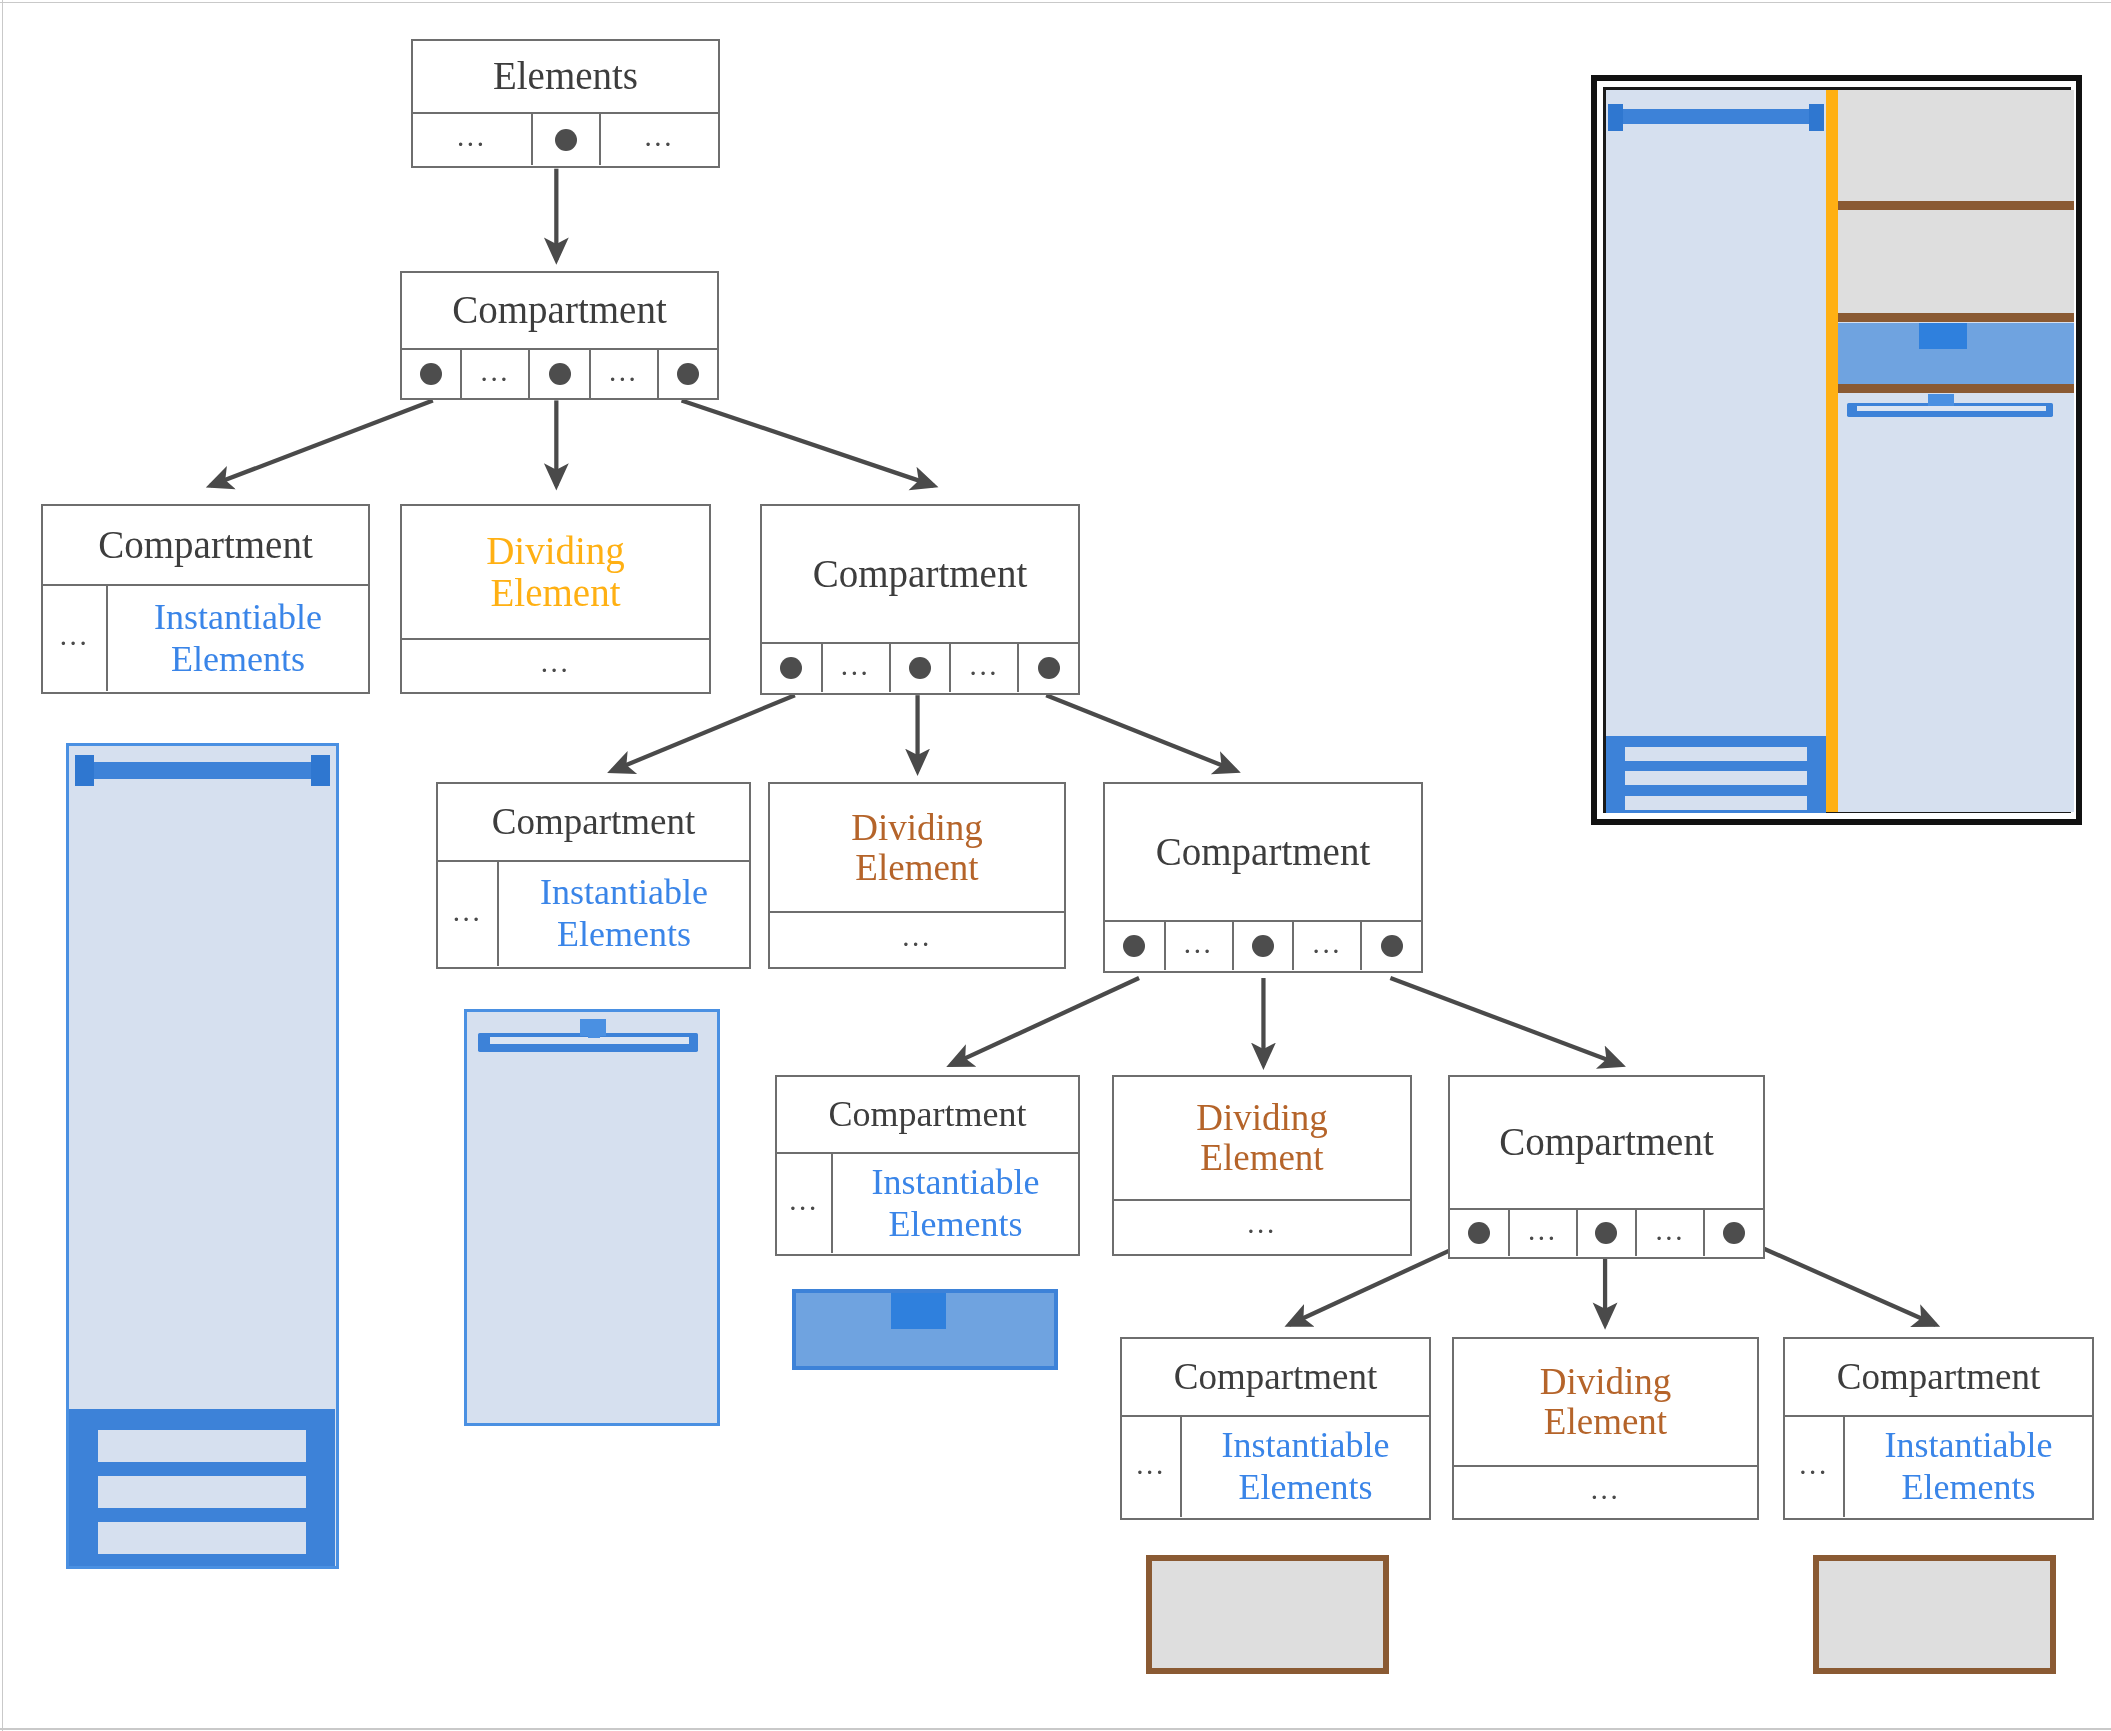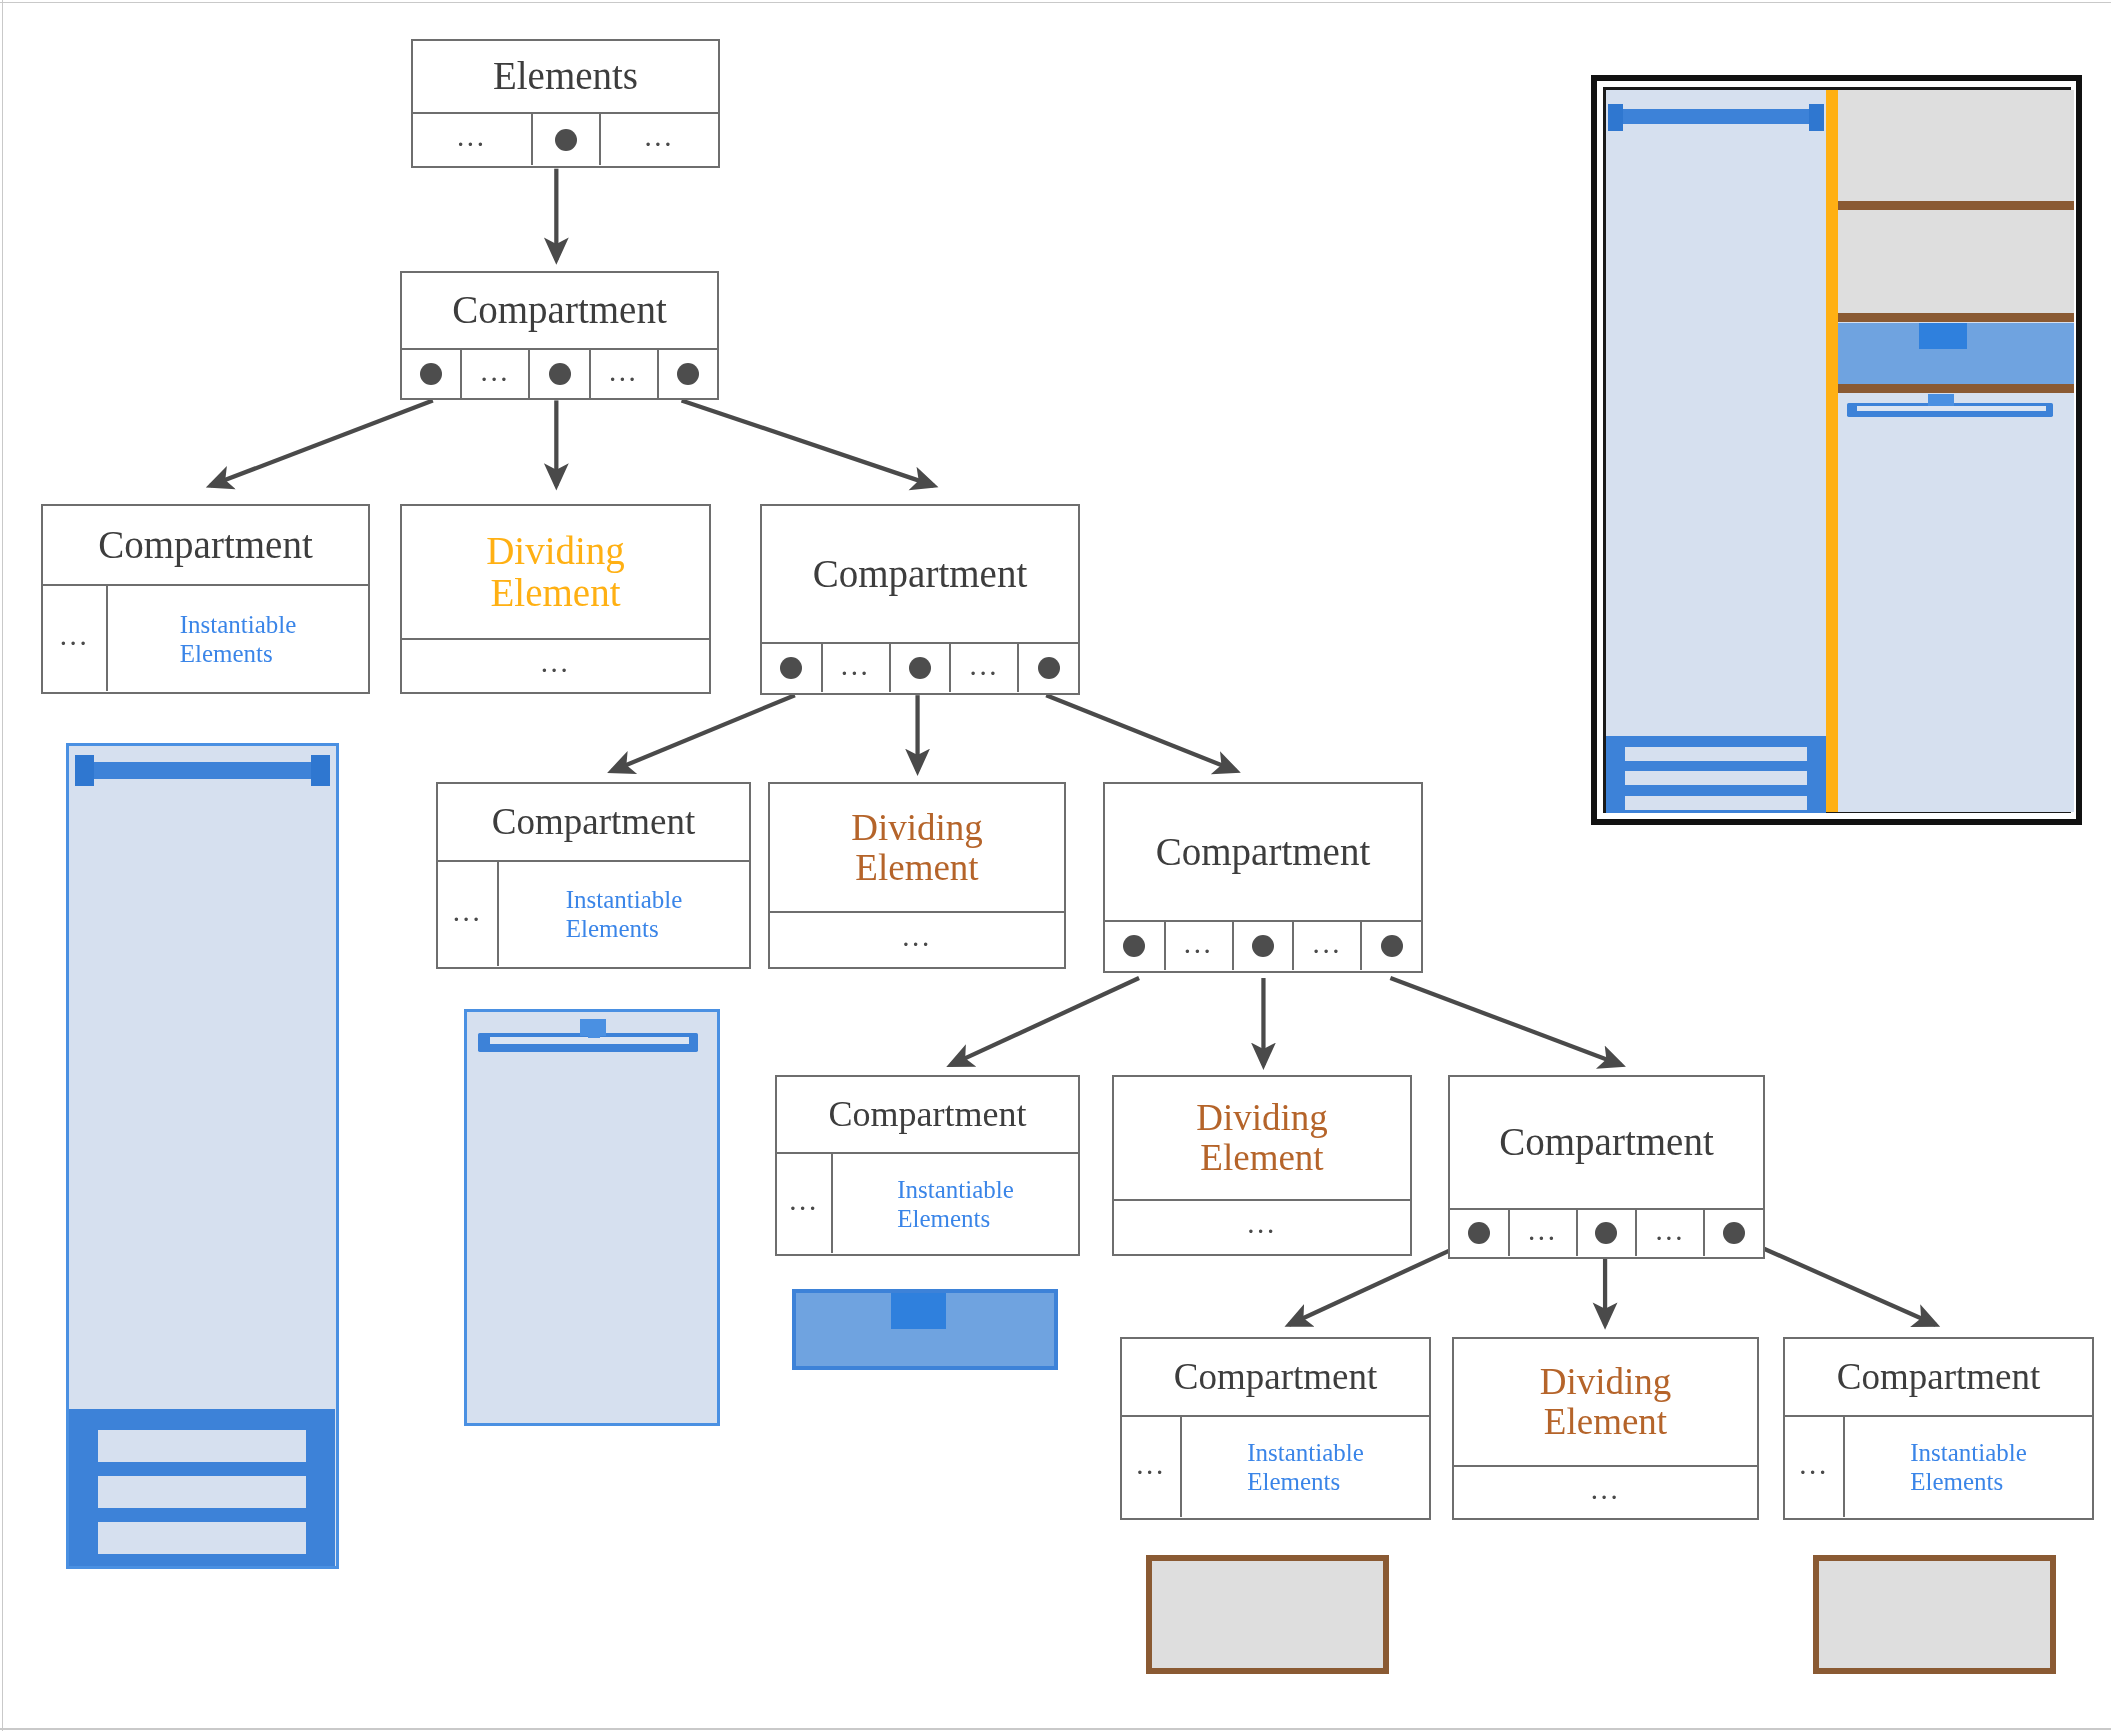--- a/index.html
+++ b/index.html
@@ -64,22 +64,23 @@
     transform: translateY(-3.4px);
   }
   .dot {
     width: 22px; height: 22px;
     border-radius: 50%;
     background: #4d4d4d;
     display: block;
   }
   .inst {
     color: #3a85e8;
-    font-size: 25px;
+    font-size: 36px;
     line-height: 1.16;
+    text-align: center;
   }
   .title-amber { color: #FFB013; }
   .title-sienna { color: #B5642A; }
 
   
   .fs-46 { font-size: 39px; }
   .fs-44 { font-size: 37px; }
   .fs-42 { font-size: 36px; }
 
   

